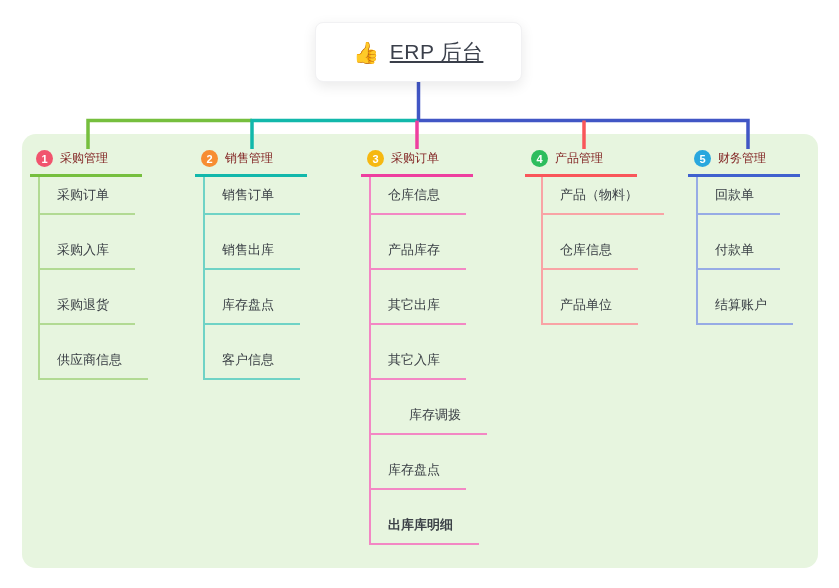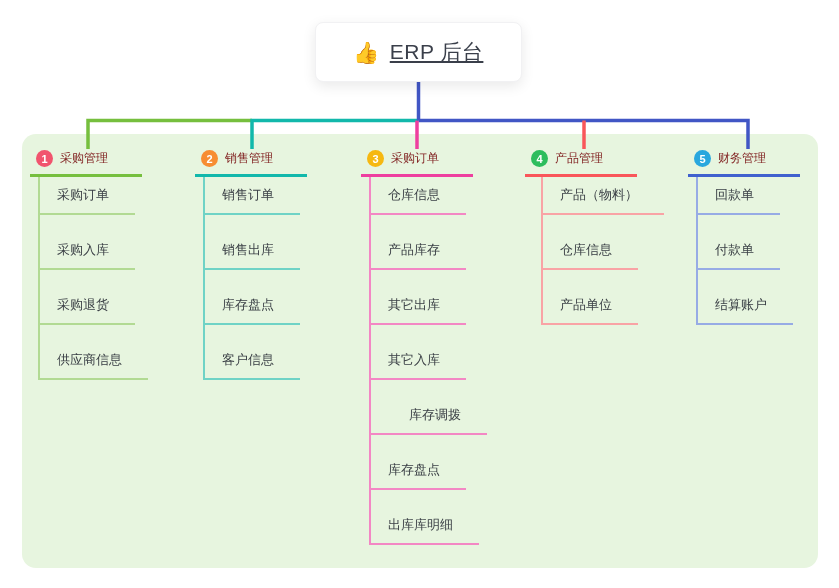--- a/index.html
+++ b/index.html
@@ -127,21 +127,21 @@
           <div class="child">
             <span class="child-label" style="border-bottom: 2px solid rgb(243, 135, 196);">其它入库</span>
           </div>
           <div class="child">
             <span class="child-label" style="border-bottom: 2px solid rgb(243, 135, 196); padding-left: 40px;">库存调拨</span>
           </div>
           <div class="child">
             <span class="child-label" style="border-bottom: 2px solid rgb(243, 135, 196);">库存盘点</span>
           </div>
           <div class="child">
-            <span class="child-label" style="border-bottom: 2px solid rgb(243, 135, 196);">出库库明细</span>
+            <span class="child-label" style="border-bottom: 2px solid rgb(243, 135, 196); font-weight: bold;">出库库明细</span>
           </div>
         </div>
       </div>
       <div class="branch" style="left: 525px;">
         <div class="branch-header" style="border-bottom: 3px solid rgb(249, 86, 90);">
           <span class="badge" style="background: rgb(45, 189, 93);">4</span>
           <span class="branch-label">产品管理</span>
         </div>
         <div class="children" style="border-left: 2px solid rgb(249, 163, 165); margin-left: 16px;">
           <div class="child">

